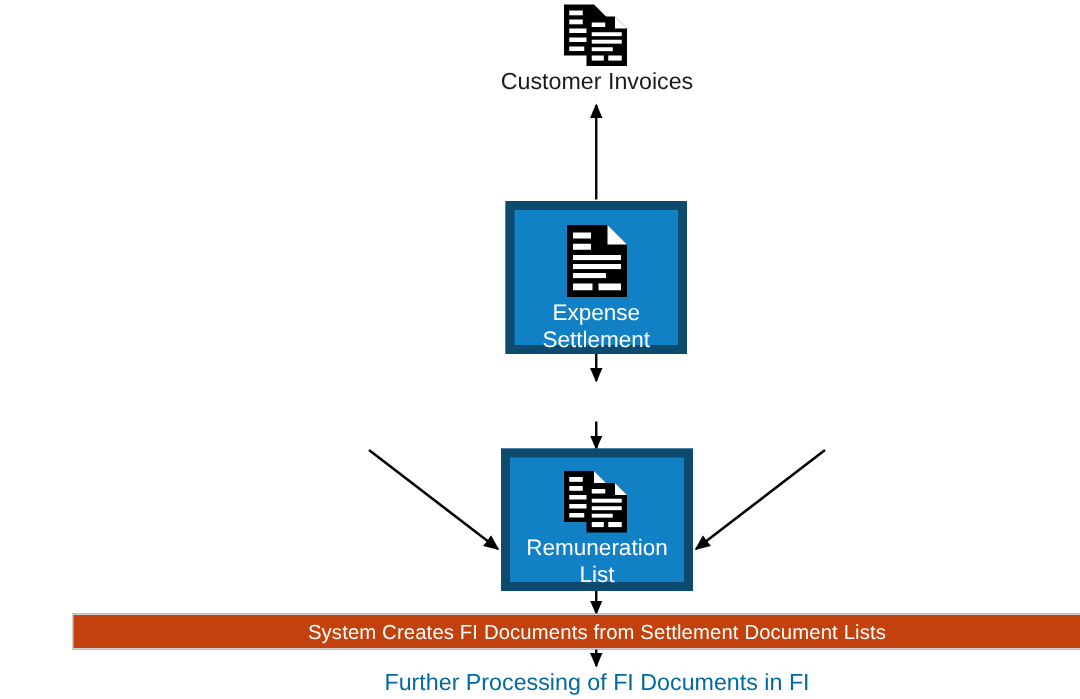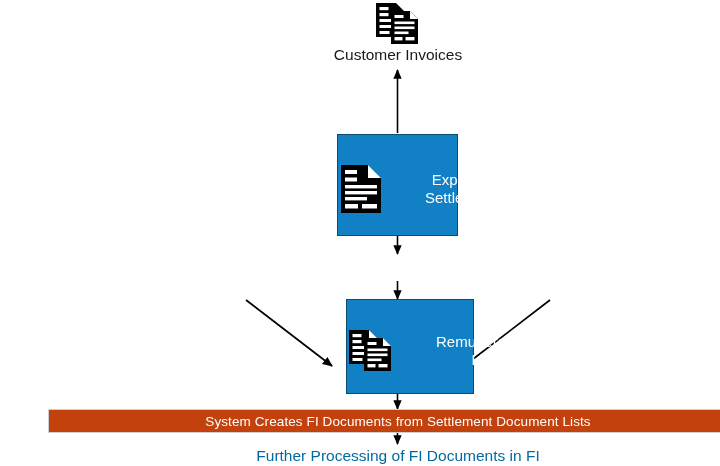--- a/index.html
+++ b/index.html
@@ -43,25 +43,24 @@
     color: #1a1a1a;
     white-space: nowrap;
     line-height: 1.15;
   }
 
   
   .blue-box {
     position: absolute;
     box-sizing: border-box;
     display: flex;
-    flex-direction: row;
+    flex-direction: column;
     align-items: center;
     justify-content: flex-start;
-    border: 1px solid #0c4a6e;
-    gap: 41px;
+    border: 6px solid #0c4a6e;
   }
   .blue-box .box-label {
     color: #ffffff;
     font-size: 15px;
     line-height: 1.18;
     text-align: center;
     white-space: pre-line;
   }
 
   
@@ -159,21 +158,21 @@
         <rect x="7" y="34" width="22" height="3.4" fill="#ffffff"></rect>
         <rect x="7" y="41" width="13" height="4.5" fill="#ffffff"></rect>
         <rect x="24" y="41" width="15" height="4.5" fill="#ffffff"></rect>
       </svg>
     </span>
     <span class="box-label">Expense
 Settlement</span>
   </div>
 
 
-  <div class="blue-box" style="left:308px; top:299px; width:128px; height:95px; background:#1180c4; padding-top:8px;">
+  <div class="blue-box" style="left:296px; top:299px; width:128px; height:95px; background:#1180c4; padding-top:8px;">
     <span class="icon-wrap">
       <svg width="48" height="44" viewBox="0 0 48 44">
         <path d="M2,1 L22,1 L30,9 L30,35 L2,35 Z" fill="#000000"></path>
         <path d="M22,1 L30,9 L22,9 Z" fill="#ffffff"></path>
         <rect x="5.5" y="5" width="9" height="3.2" fill="#ffffff"></rect>
         <rect x="5.5" y="11" width="9" height="3.2" fill="#ffffff"></rect>
         <rect x="5.5" y="17" width="14" height="3" fill="#ffffff"></rect>
         <rect x="5.5" y="23" width="14" height="3" fill="#ffffff"></rect>
         <rect x="5.5" y="29" width="10" height="3" fill="#ffffff"></rect>
         <path d="M17,9 L36,9 L44,17 L44,42 L17,42 Z" fill="#000000"></path>

